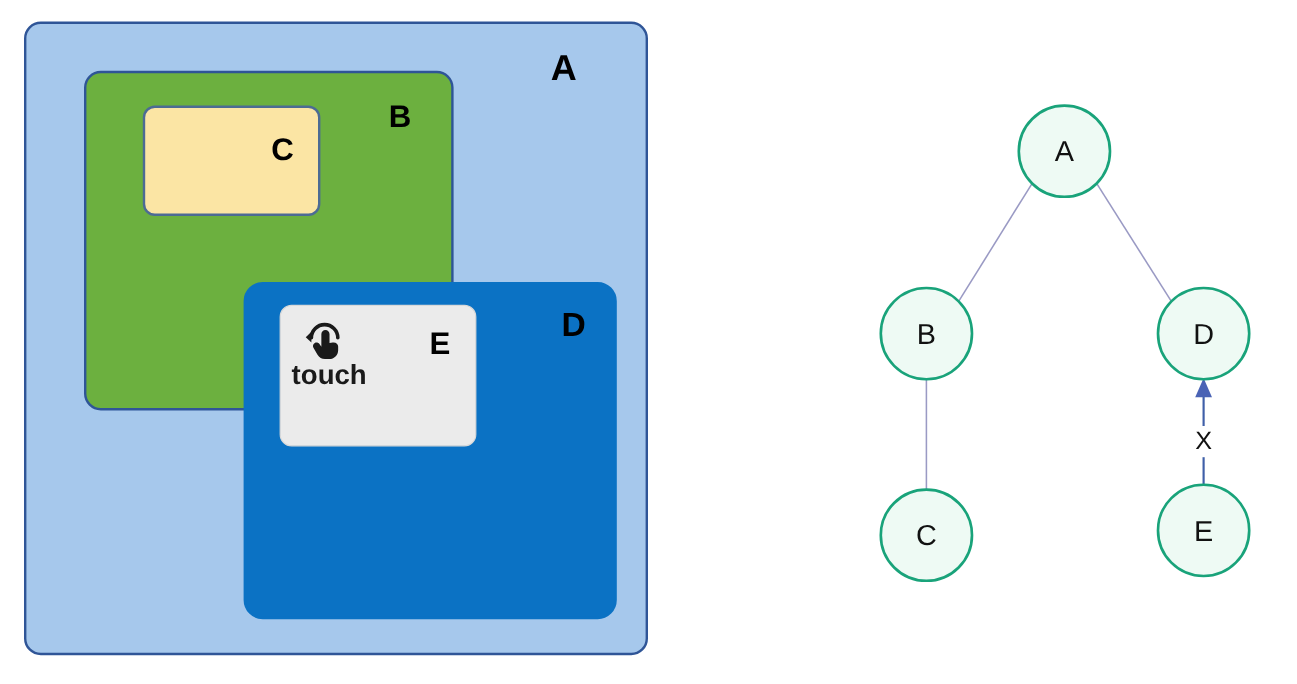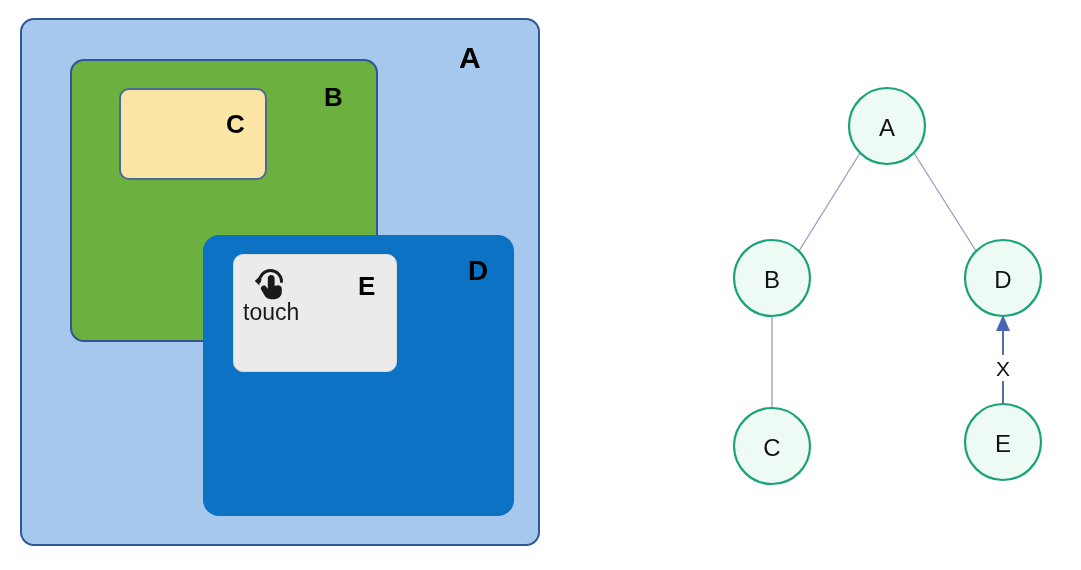--- a/index.html
+++ b/index.html
@@ -89,20 +89,21 @@
     left: 252px; top: 264px;
     width: 40px; height: 38px;
   }
   #touch-text {
     position: absolute;
     left: 243px; top: 300px;
     font-size: 23px;
     color: #1a1a1a;
     line-height: 1.1;
     white-space: nowrap;
+    font-weight: bold;
   }
 
   
   #tree-diagram {
     position: absolute;
     left: 560px; top: 0;
     width: 521px; height: 570px;
   }
   #tree-svg { display: block; }
 

